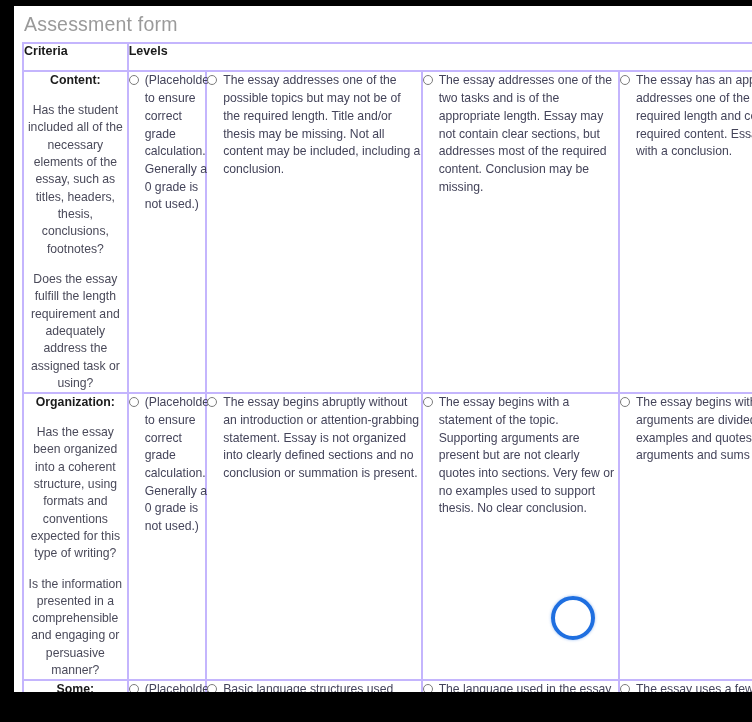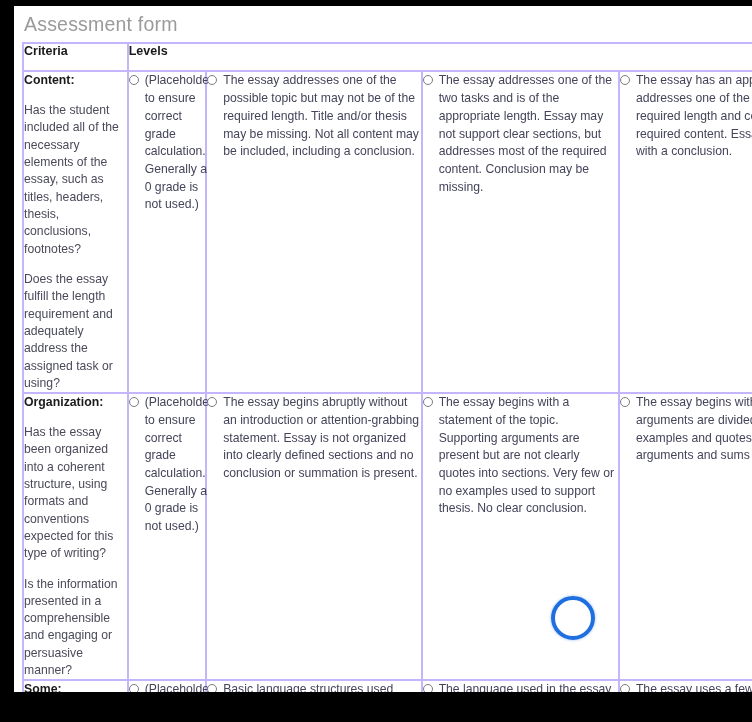--- a/index.html
+++ b/index.html
@@ -69,20 +69,21 @@
   
   col.c-criteria { width: 104px; }
   col.c-l0       { width: 78px; }
   col.c-l1       { width: 214px; }
   col.c-l2       { width: 196px; }
   col.c-l3       { width: 300px; }
 
   
   .criteria-cell {
     padding: 9px 7px 10px 7px;
+    text-align: center;
   }
   .criteria-title {
     font-weight: bold;
     font-size: 12.3px;
     color: #1a1a1a;
     display: block;
     margin-bottom: 13px;
     line-height: 1.35;
   }
   .criteria-q {
@@ -178,27 +179,27 @@
           </td>
           <td class="level-cell">
             <div class="level-inner">
               <span class="radio"></span>
               <span class="level-text">(Placeholder to ensure correct grade calculation. Generally a 0 grade is not used.)</span>
             </div>
           </td>
           <td class="level-cell">
             <div class="level-inner">
               <span class="radio"></span>
-              <span class="level-text">The essay addresses one of the possible topic but may not be of the required length. Title and/or thesis may be missing. Not all content may be included, including a conclusion.</span>
-            </div>
-          </td>
-          <td class="level-cell">
-            <div class="level-inner">
-              <span class="radio"></span>
-              <span class="level-text">The essay addresses one of the two tasks and is of the appropriate length. Essay may not support clear sections, but addresses most of the required content. Conclusion may be missing.</span>
+              <span class="level-text">The essay addresses one of the possible topics but may not be of the required length. Title and/or thesis may be missing. Not all content may be included, including a conclusion.</span>
+            </div>
+          </td>
+          <td class="level-cell">
+            <div class="level-inner">
+              <span class="radio"></span>
+              <span class="level-text">The essay addresses one of the two tasks and is of the appropriate length. Essay may not contain clear sections, but addresses most of the required content. Conclusion may be missing.</span>
             </div>
           </td>
           <td class="level-cell">
             <div class="level-inner">
               <span class="radio"></span>
               <span class="level-text">The essay has an appropriate title and clearly addresses one of the two tasks. The essay is of the required length and contains the majority of the required content. Essay has defined sections along with a conclusion.</span>
             </div>
           </td>
         </tr>
 

